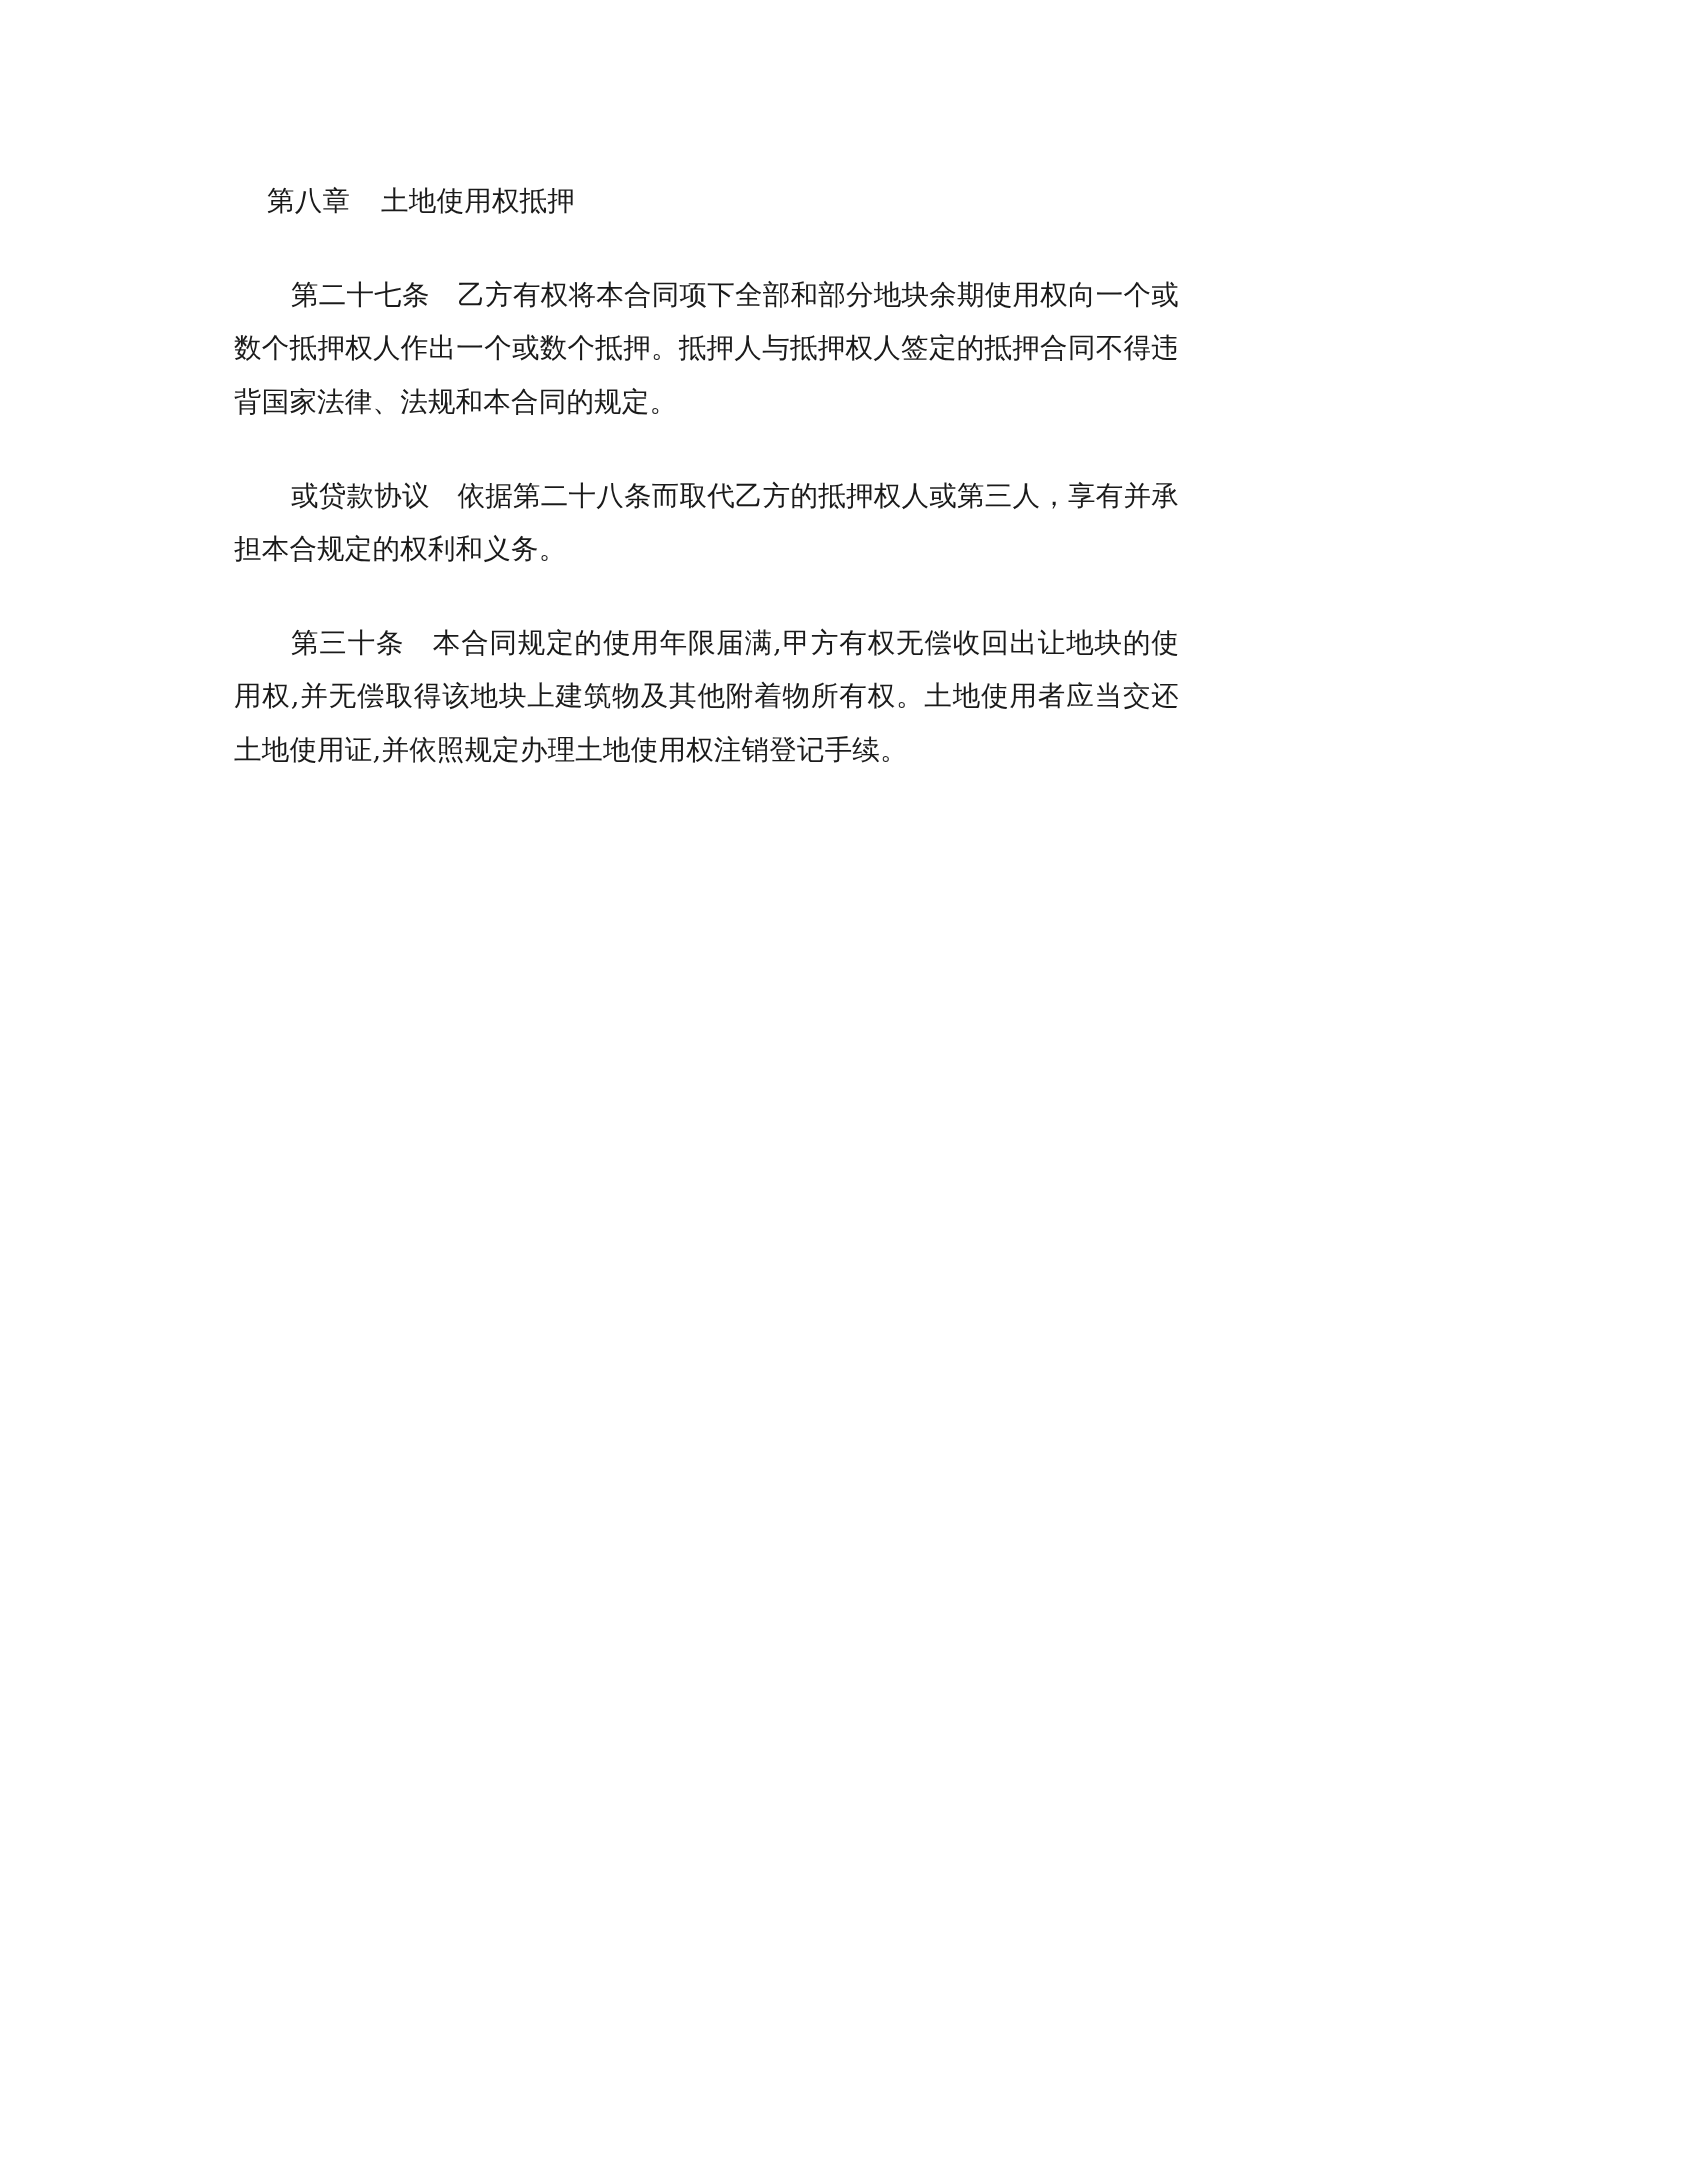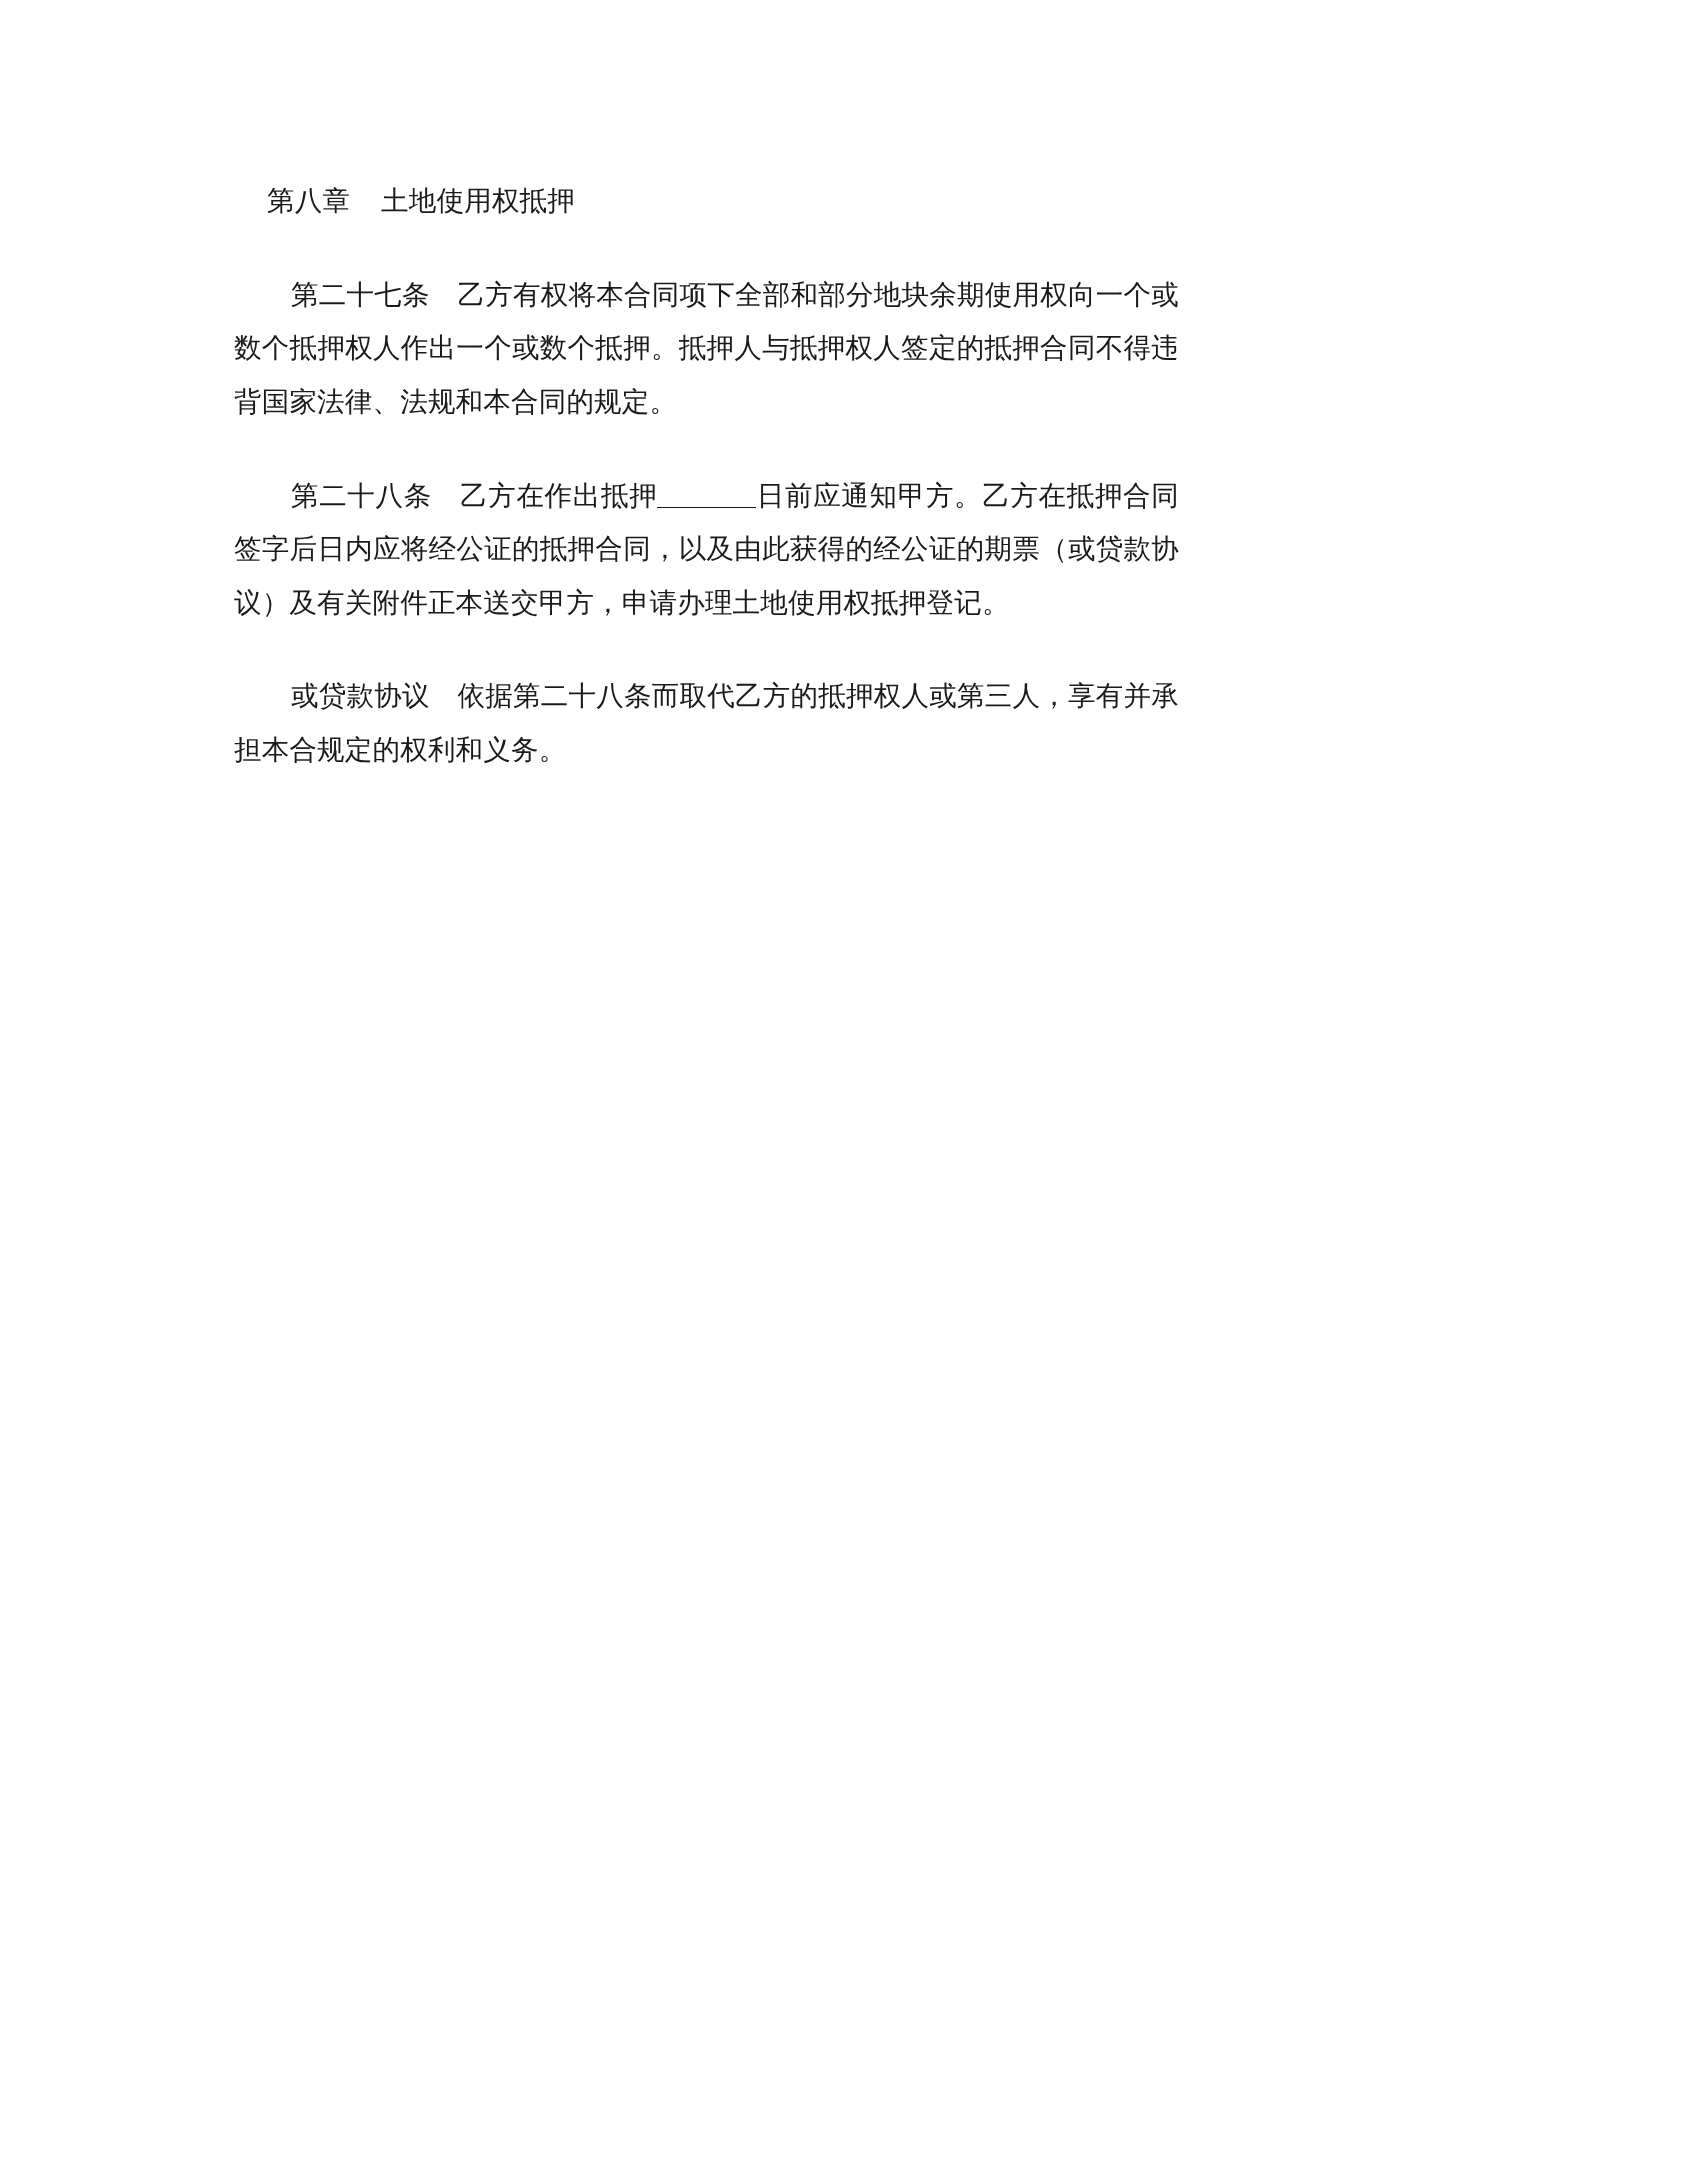--- a/index.html
+++ b/index.html
@@ -59,25 +59,23 @@
 <div class="page">
   <div class="doc-body">
 
     <p class="heading">
       <span>第八章</span><span class="gap"></span><span>土地使用权抵押</span>
     </p>
 
     <p class="para">第二十七条　乙方有权将本合同项下全部和部分地块余期使用权向一个或数个抵押权人作出一个或数个抵押。抵押人与抵押权人签定的抵押合同不得违背国家法律、法规和本合同的规定。</p>
 
 
-    <p class="para">
-      <span>第二十八条　乙方在作出抵押</span><span class="blank"></span><span>日前应通知甲方。乙方在抵押合同签字后日内应将经公证的抵押合同，以及由此获得的经公证的期票（或贷款协议）及有关附件正本送交甲方，申请办理土地使用权抵押登记。</span>
-    </p>
 
 
     <p class="para">或贷款协议　依据第二十八条而取代乙方的抵押权人或第三人，享有并承担本合规定的权利和义务。</p>
 
 
+    <p class="para">第三十条　本合同规定的使用年限届满,甲方有权无偿收回出让地块的使用权,并无偿取得该地块上建筑物及其他附着物所有权。土地使用者应当交还土地使用证,并依照规定办理土地使用权注销登记手续。</p>
 
 
   </div>
 </div>
 
 
 </body></html>

